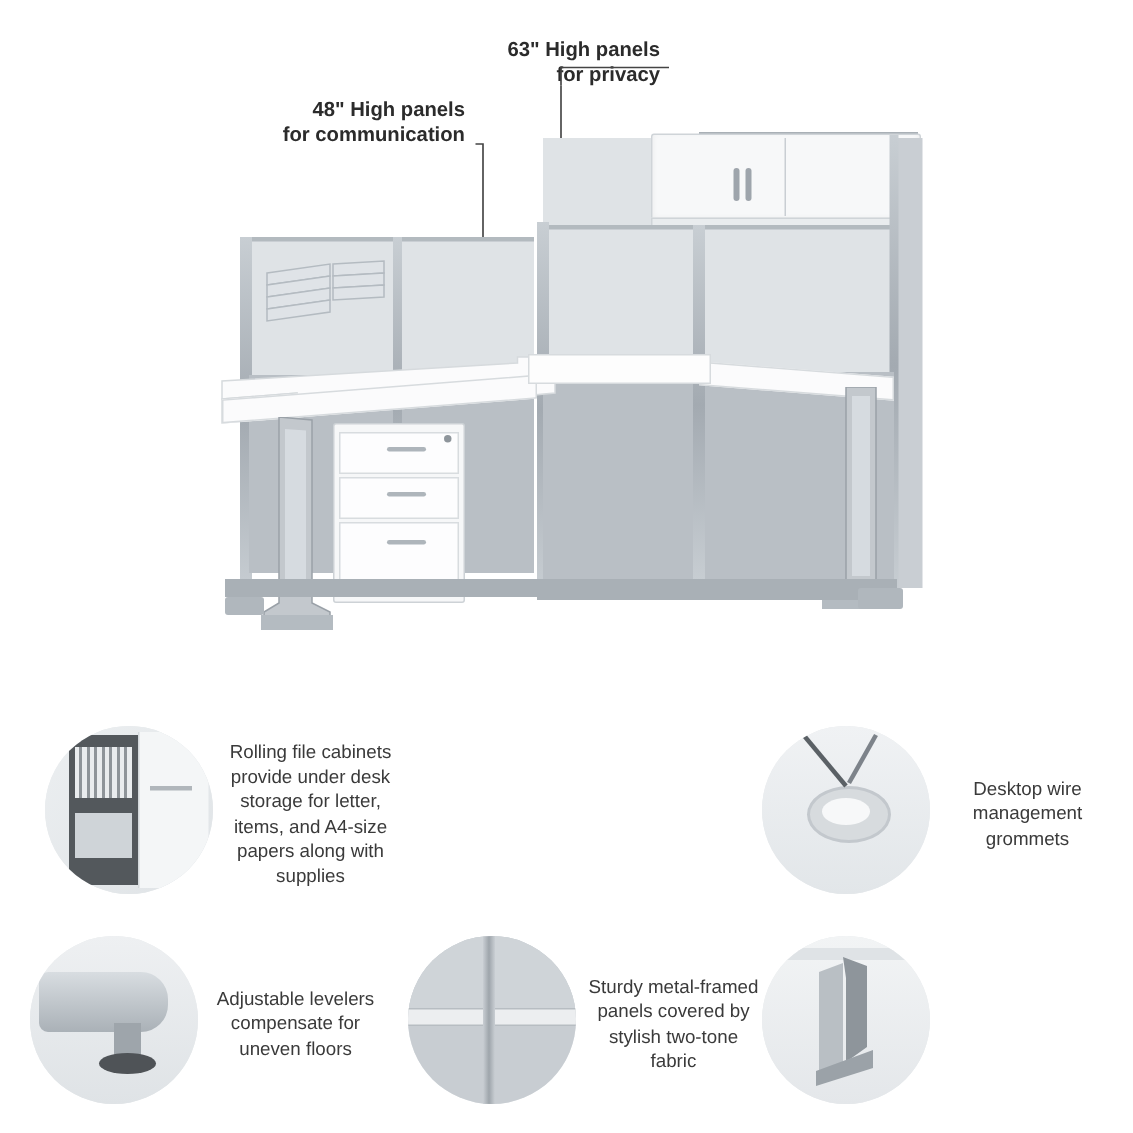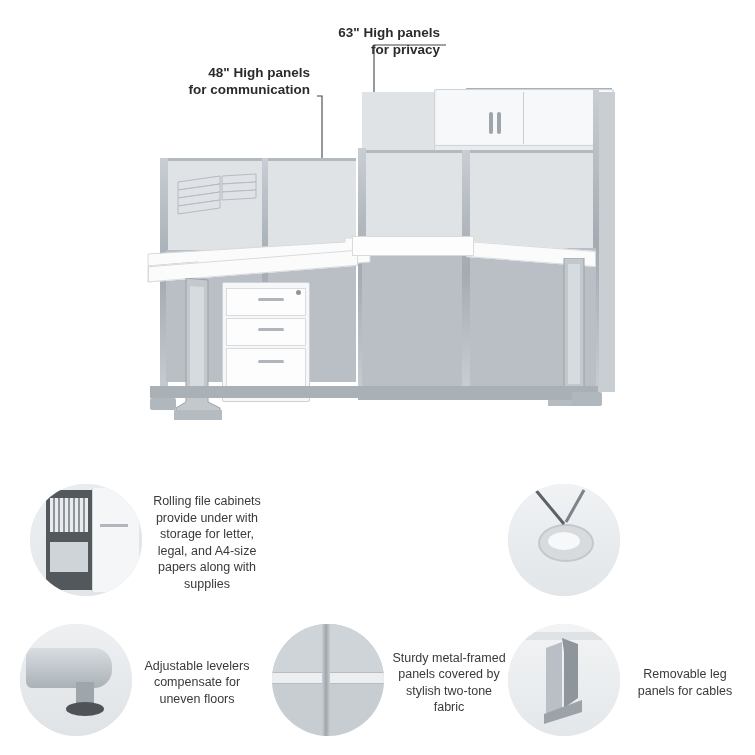--- a/index.html
+++ b/index.html
@@ -194,34 +194,35 @@
 
   <div class="feat" style="left:30px;top:0;">
     <div class="thumb">
       <div class="t" style="left:0;top:0;width:112px;height:112px;background:linear-gradient(135deg,#eceff1,#dfe3e6);"></div>
       <div class="t" style="left:16px;top:6px;width:46px;height:100px;background:#53585c;"></div>
       <div class="t" style="left:20px;top:14px;width:38px;height:34px;background:repeating-linear-gradient(90deg,#e9ecee 0 3px,#8e9499 3px 5px);"></div>
       <div class="t" style="left:20px;top:58px;width:38px;height:30px;background:#cfd4d8;"></div>
       <div class="t" style="left:62px;top:4px;width:46px;height:104px;background:#f4f6f7;border-left:1px solid #d3d8db;"></div>
       <div class="t" style="left:70px;top:40px;width:28px;height:3px;background:#b0b6bb;"></div>
     </div>
-    <div class="cap">Rolling file cabinets provide under with storage for letter, legal, and A4-size papers along with supplies</div>
+    <div class="cap">Rolling file cabinets provide under desk storage for letter, items, and A4-size papers along with supplies</div>
   </div>
 
 
   <div class="feat" style="left:508px;top:0;">
     <div class="thumb">
       <div class="t" style="left:0;top:0;width:112px;height:112px;background:linear-gradient(180deg,#f0f2f4,#e2e6e9);"></div>
       <div class="t" style="left:30px;top:40px;width:52px;height:34px;border-radius:50%;background:#d7dbde;border:2px solid #c3c8cd;"></div>
       <div class="t" style="left:40px;top:48px;width:32px;height:18px;border-radius:50%;background:#f7f8f9;"></div>
       <svg class="t" style="left:18px;top:2px;width:70px;height:48px">
         <path d="M8 2 L38 38" stroke="#5b6166" stroke-width="3" fill="none"></path>
         <path d="M58 4 L40 36" stroke="#7d838a" stroke-width="3" fill="none"></path>
       </svg>
     </div>
+    <div class="cap">Desktop wire management grommets</div>
   </div>
 
   <div class="feat" style="left:20px;top:140px;">
     <div class="thumb">
       <div class="t" style="left:0;top:0;width:112px;height:112px;background:linear-gradient(180deg,#eef0f2,#dfe3e6);"></div>
       <div class="t" style="left:6px;top:24px;width:86px;height:40px;background:linear-gradient(180deg,#d8dde1,#aab1b7);border-radius:6px 18px 18px 6px;"></div>
       <div class="t" style="left:56px;top:58px;width:18px;height:22px;background:#9ea5ab;"></div>
       <div class="t" style="left:46px;top:78px;width:38px;height:14px;border-radius:50%;background:#4f5357;"></div>
     </div>
     <div class="cap">Adjustable levelers compensate for uneven floors</div>
@@ -240,15 +241,14 @@
   <div class="feat" style="left:508px;top:140px;">
     <div class="thumb">
       <div class="t" style="left:0;top:0;width:112px;height:112px;background:linear-gradient(180deg,#f2f4f5,#e4e7ea);"></div>
       <div class="t" style="left:10px;top:8px;width:92px;height:8px;background:#dfe3e6;"></div>
       <svg class="t" style="left:26px;top:14px;width:62px;height:86px">
         <polygon points="28,0 44,6 44,60 30,70 30,14" fill="#8e959b"></polygon>
         <polygon points="12,10 28,4 28,72 12,80" fill="#b9bfc4"></polygon>
         <polygon points="10,76 48,62 48,74 10,86" fill="#9ba2a8"></polygon>
       </svg>
     </div>
-    <div class="cap">Removable leg panels for cables</div>
   </div>
 </div>
 
 </body></html>

